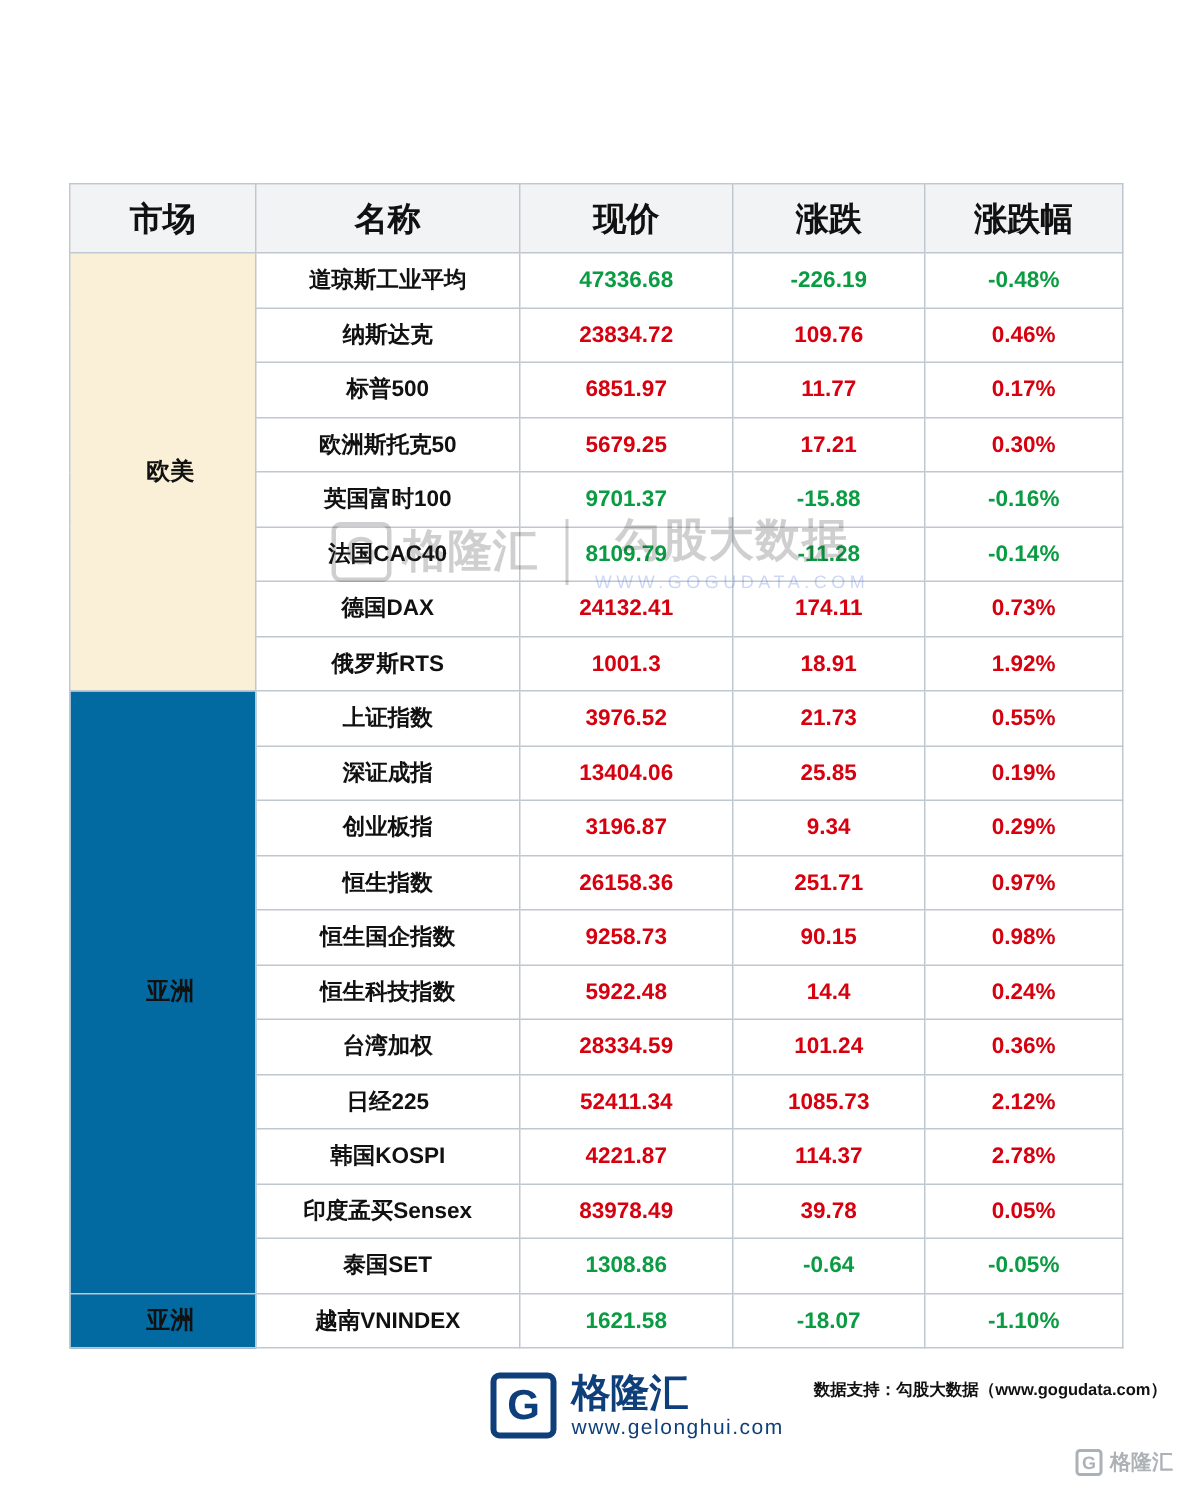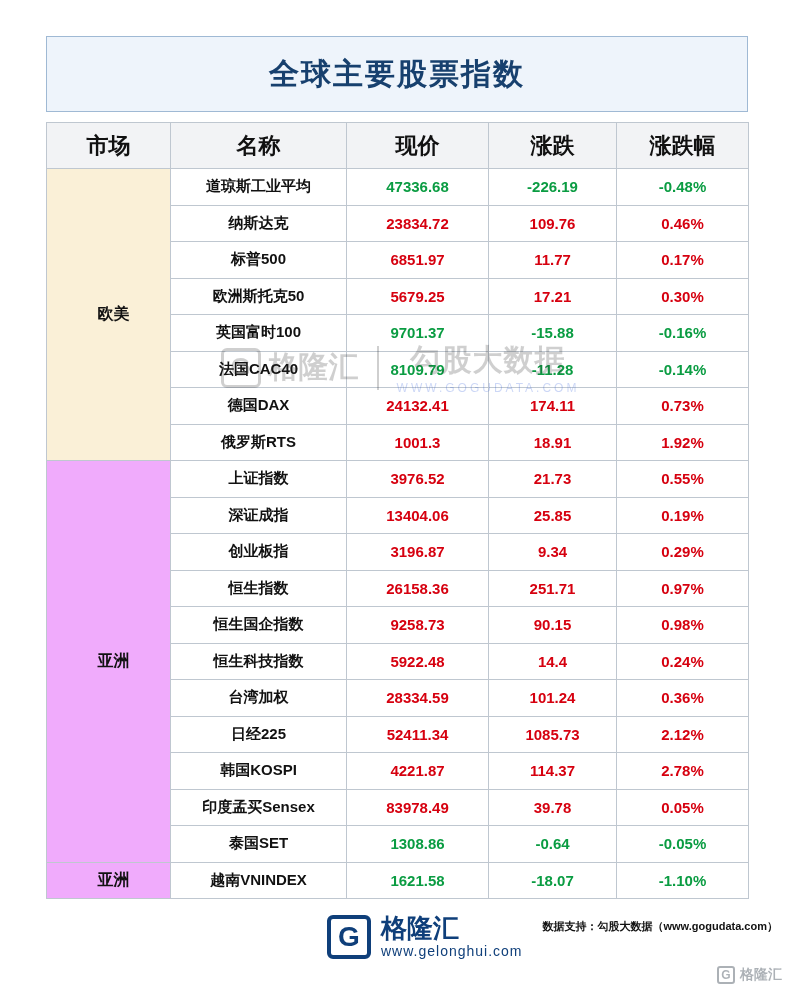--- a/index.html
+++ b/index.html
@@ -68,21 +68,21 @@
     font-size: 15px;
     background: #ffffff;
   }
   td.market {
     font-size: 16px;
     font-weight: bold;
     color: #111111;
     padding-left: 11px;
   }
   td.market.eu { background: #faf0d7; }
-  td.market.asia { background: #f0abfc; }
+  td.market.asia { background: #0369a1; }
 
   td.name {
     font-weight: bold;
     color: #111111;
     font-size: 15px;
   }
   td.num {
     font-weight: bold;
     font-size: 15px;
   }
@@ -170,23 +170,20 @@
     font-size: 12px; font-weight: bold;
     display: flex; align-items: center; justify-content: center;
   }
   .corner-name { font-size: 14px; font-weight: bold; color: #4a5560; }
 </style>
 </head>
 <body>
 
 <div class="page">
 
-  <div class="title-banner">
-    <div class="title-text">全球主要股票指数</div>
-  </div>
 
   <div class="table-wrap">
     <table class="idx">
       <colgroup>
         <col class="c-market">
           <col class="c-name">
           <col class="c-price">
           <col class="c-chg">
           <col class="c-pct">
       </colgroup>

